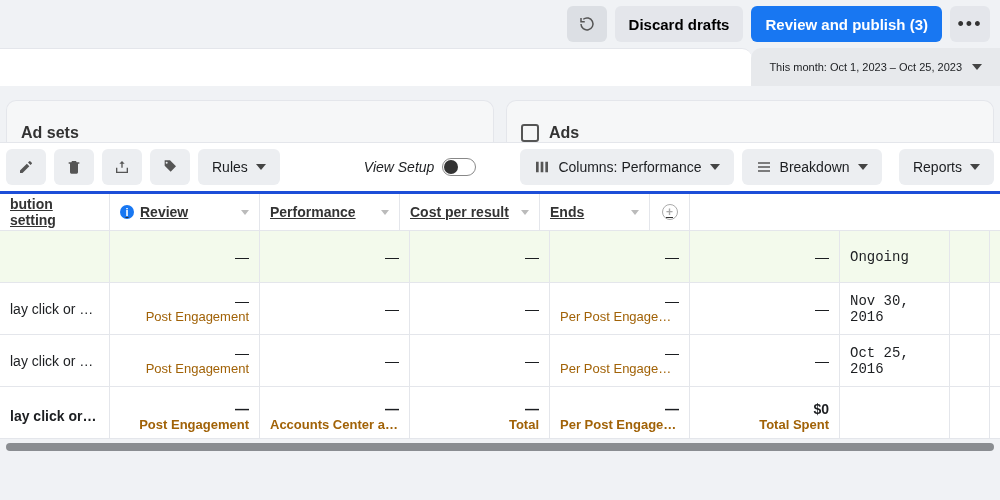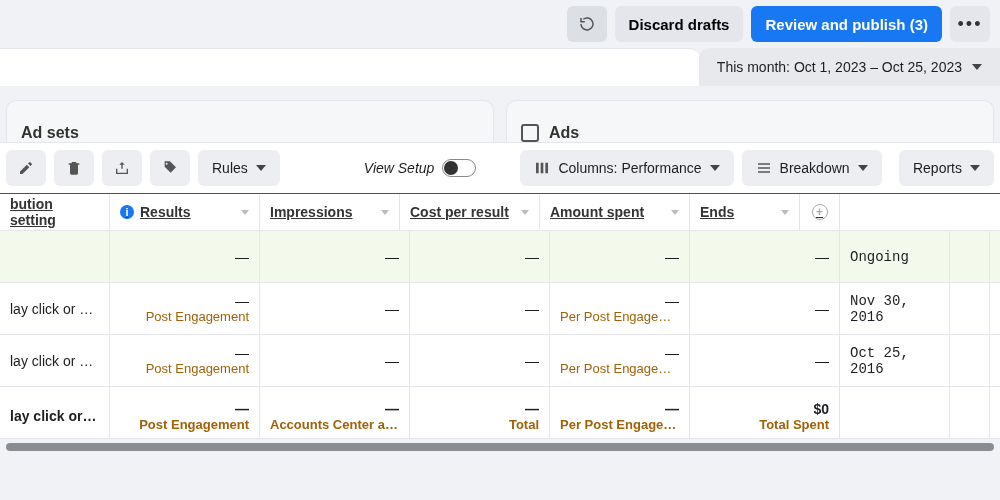--- a/index.html
+++ b/index.html
@@ -72,21 +72,21 @@
     margin-right: -1px;
   }
   .datepill {
     display: inline-flex;
     align-items: center;
     gap: 10px;
     background: #e7e9ec;
     height: 38px;
     padding: 0 18px;
     border-top-left-radius: 10px;
-    font-size: 14px;
+    font-size: 11px;
     cursor: pointer;
   }
 
   
   .tabrow {
     display: flex;
     gap: 12px;
     padding: 0 6px;
     margin-top: 14px;
     height: 42px;
@@ -123,21 +123,21 @@
   }
 
   
   .toolbar {
     display: flex;
     align-items: center;
     gap: 8px;
     padding: 8px 6px;
     background: #fff;
     border-top: 1px solid #e4e6eb;
-    border-bottom: 1px solid #1d4ed8;
+    border-bottom: 3px solid #1d4ed8;
     height: 52px;
   }
   .toolbar .chip {
     display: inline-flex;
     align-items: center;
     gap: 8px;
     height: 36px;
     padding: 0 14px;
     background: #eceef1;
     border-radius: 6px;
@@ -348,33 +348,29 @@
 </div>
 
 <div class="table">
 
   <div class="th-row">
     <div class="th col-attr">
         <span>bution setting</span>
       </div>
     <div class="th col-res">
       <span class="info-i">i</span>
-      <span>Results</span>
+      <span>Review</span>
         <span class="caret-sm"></span>
     </div>
     <div class="th col-imp">
-        <span>Impressions</span>
+        <span>Performance</span>
         <span class="caret-sm"></span>
       </div>
     <div class="th col-cpr">
         <span>Cost per result</span>
-        <span class="caret-sm"></span>
-      </div>
-    <div class="th col-amt">
-        <span>Amount spent</span>
         <span class="caret-sm"></span>
       </div>
     <div class="th col-end">
         <span>Ends</span>
         <span class="caret-sm"></span>
       </div>
     <div class="th col-plus">
         <span class="plus-circle">+</span>
       </div>
   </div>

